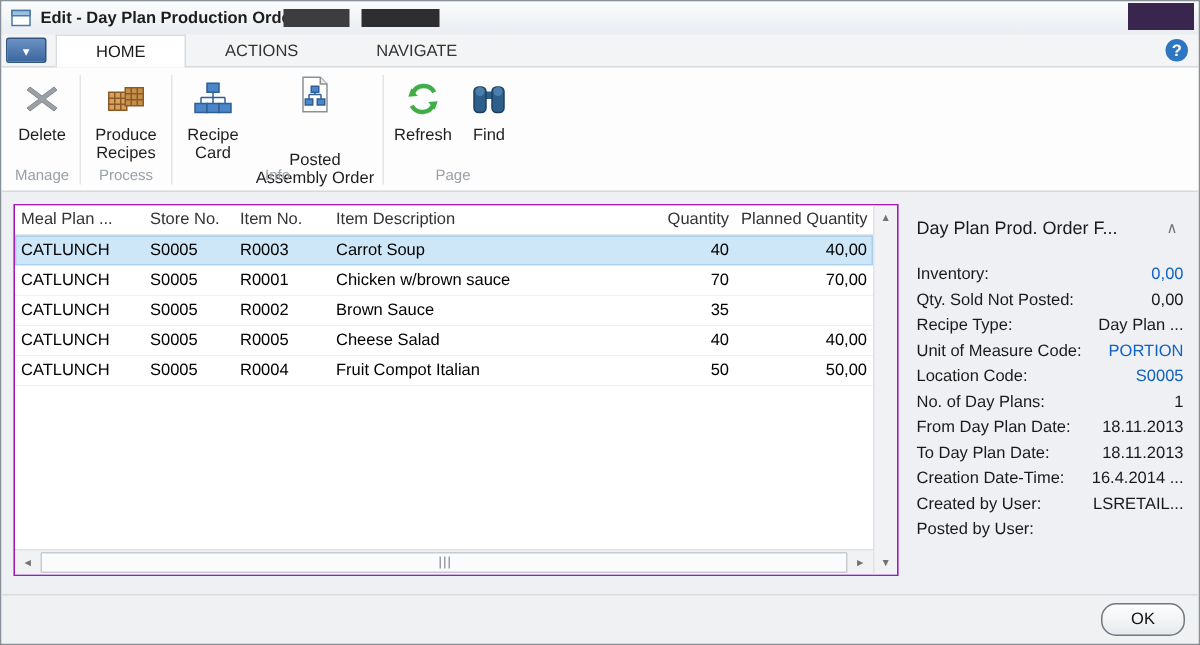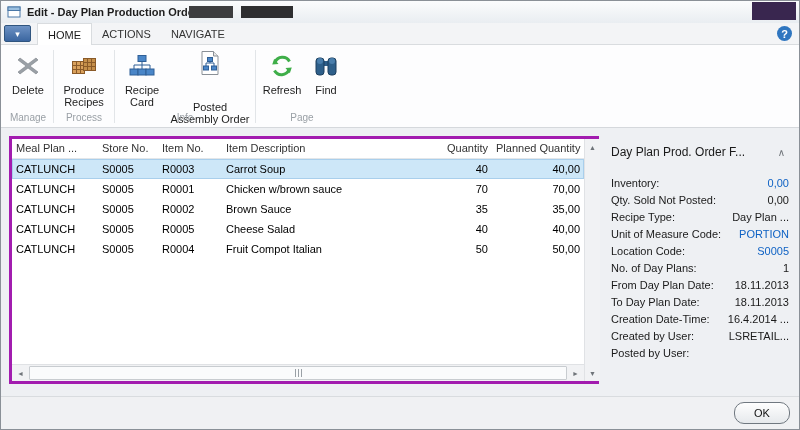--- a/index.html
+++ b/index.html
@@ -38,21 +38,21 @@
     position: relative;
   }
   .app-menu-btn {
     width: 27px; margin: 2px 6px 2px 3px;
     background: linear-gradient(#6d92c4, #3b66a0);
     border: 1px solid #30557f; border-radius: 2px;
     color: #fff; font-size: 9px;
     display: flex; align-items: center; justify-content: center;
   }
   .tab {
-    padding: 0 10px; font-size: 11px; color: #333;
+    padding: 0 26px; font-size: 11px; color: #333;
     display: flex; align-items: center; white-space: nowrap;
   }
   .tab.active {
     background: #fff;
     border: 1px solid #d9dcdf; border-bottom: none;
     margin-bottom: -1px; color: #1a1a1a;
   }
   .help-btn {
     margin-left: auto; margin-right: 7px; align-self: center;
     width: 15px; height: 15px; border-radius: 50%;
@@ -84,21 +84,21 @@
   .w-recipecard { width: 50px; }
   .w-postedasm { width: 86px; gap: 23px; }
   .w-refresh { width: 48px; }
   .w-find { width: 40px; }
 
   
   .main { flex: 1; display: flex; padding: 8px 6px 12px 8px; background: #eef0f3; }
 
   .grid-wrap {
     width: 590px; flex: 0 0 590px;
-    border: 3px solid #a21caf; background: #c4b5fd;
+    border: 1px solid #a21caf; background: #c4b5fd;
     display: flex;
   }
   .grid-body { width: 572px; display: flex; flex-direction: column; }
   .grid-header { height: 20px; display: flex; border-bottom: 1px solid #e3e6e9; background: #fff; }
   .hcell {
     font-size: 11px; color: #333; line-height: 19px;
     padding: 0 4px; white-space: nowrap; overflow: hidden;
   }
   .grid-row { height: 20px; display: flex; background: #fff; }
   .grid-row.selected { background: #cde7f8; outline: 1px solid #a9cfec; outline-offset: -1px; }
@@ -329,21 +329,20 @@
           <div class="cell col-qty">70</div>
           <div class="cell col-planned">70,00</div>
         </div>
 
         <div class="grid-row">
           <div class="cell col-meal">CATLUNCH</div>
           <div class="cell col-store">S0005</div>
           <div class="cell col-item">R0002</div>
           <div class="cell col-desc">Brown Sauce</div>
           <div class="cell col-qty">35</div>
-          <div class="cell col-planned">35,00</div>
         </div>
 
         <div class="grid-row">
           <div class="cell col-meal">CATLUNCH</div>
           <div class="cell col-store">S0005</div>
           <div class="cell col-item">R0005</div>
           <div class="cell col-desc">Cheese Salad</div>
           <div class="cell col-qty">40</div>
           <div class="cell col-planned">40,00</div>
         </div>

